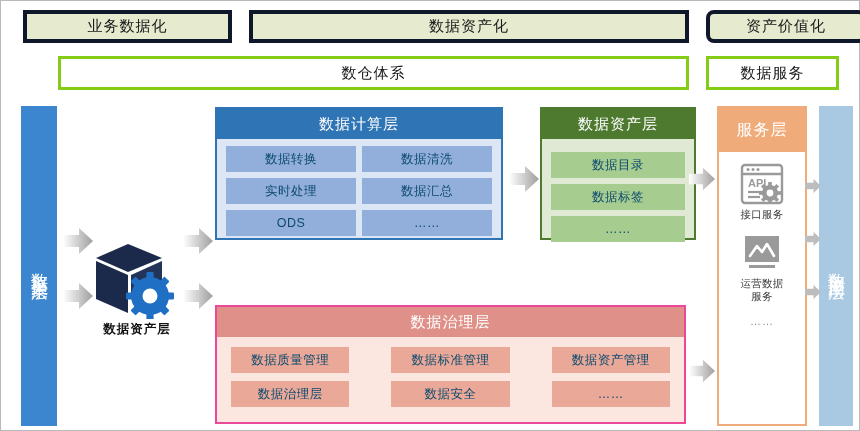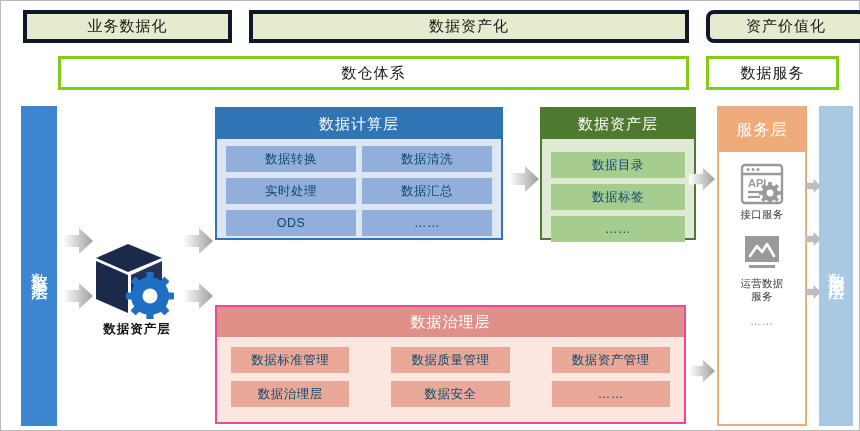--- a/index.html
+++ b/index.html
@@ -211,22 +211,22 @@
 
   <div class="arrow" style="left:688px;top:163px;">
     <svg width="26" height="30" viewBox="0 0 30 30">
       <polygon points="0,9 16,9 16,2 30,15 16,28 16,21 0,21" fill="url(#ag1)"></polygon>
     </svg>
   </div>
 
   <div class="panel" id="gov-panel" style="left:214px;top:304px;width:471px;height:119px;">
     <div class="panel-head">数据治理层</div>
     <div class="panel-body" style="gap:8px 42px;padding:10px 14px;">
+      <div class="tile">数据质量管理</div>
       <div class="tile">数据标准管理</div>
-      <div class="tile">数据质量管理</div>
       <div class="tile">数据资产管理</div>
       <div class="tile">数据治理层</div>
       <div class="tile">数据安全</div>
       <div class="tile">……</div>
     </div>
   </div>
 
   <div class="arrow" style="left:688px;top:355px;">
     <svg width="26" height="30" viewBox="0 0 30 30">
       <polygon points="0,9 16,9 16,2 30,15 16,28 16,21 0,21" fill="url(#ag1)"></polygon>

